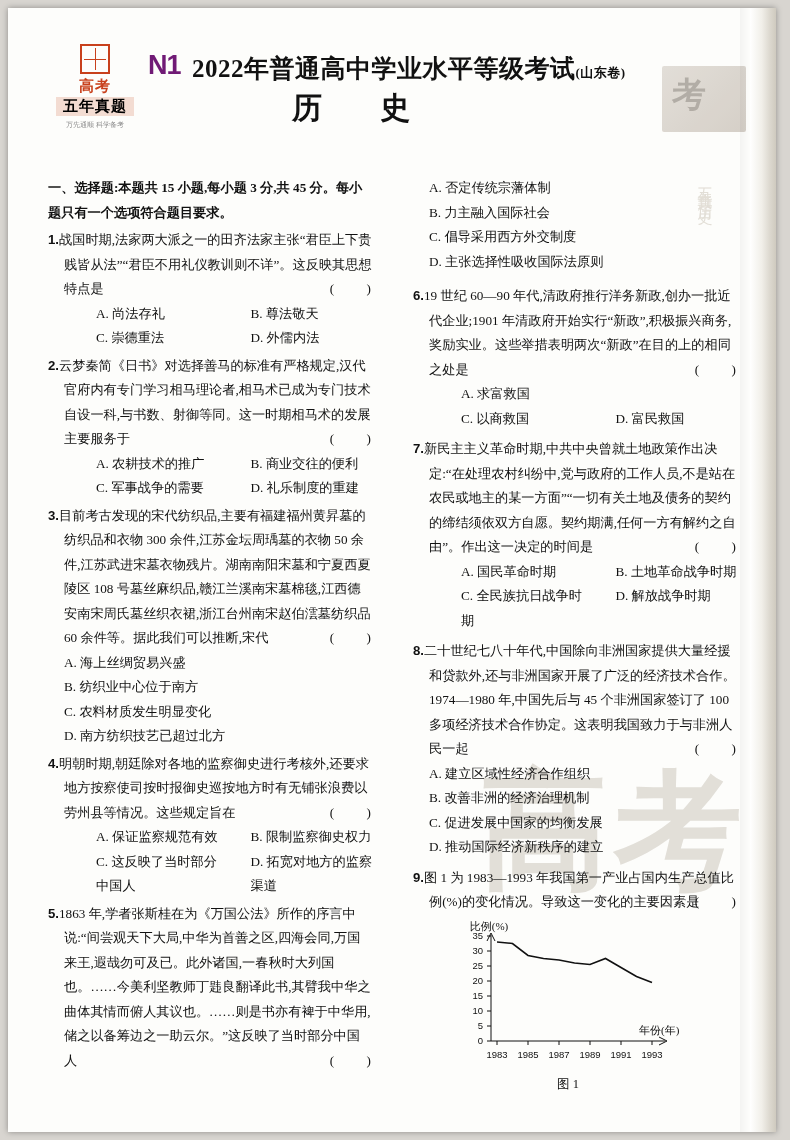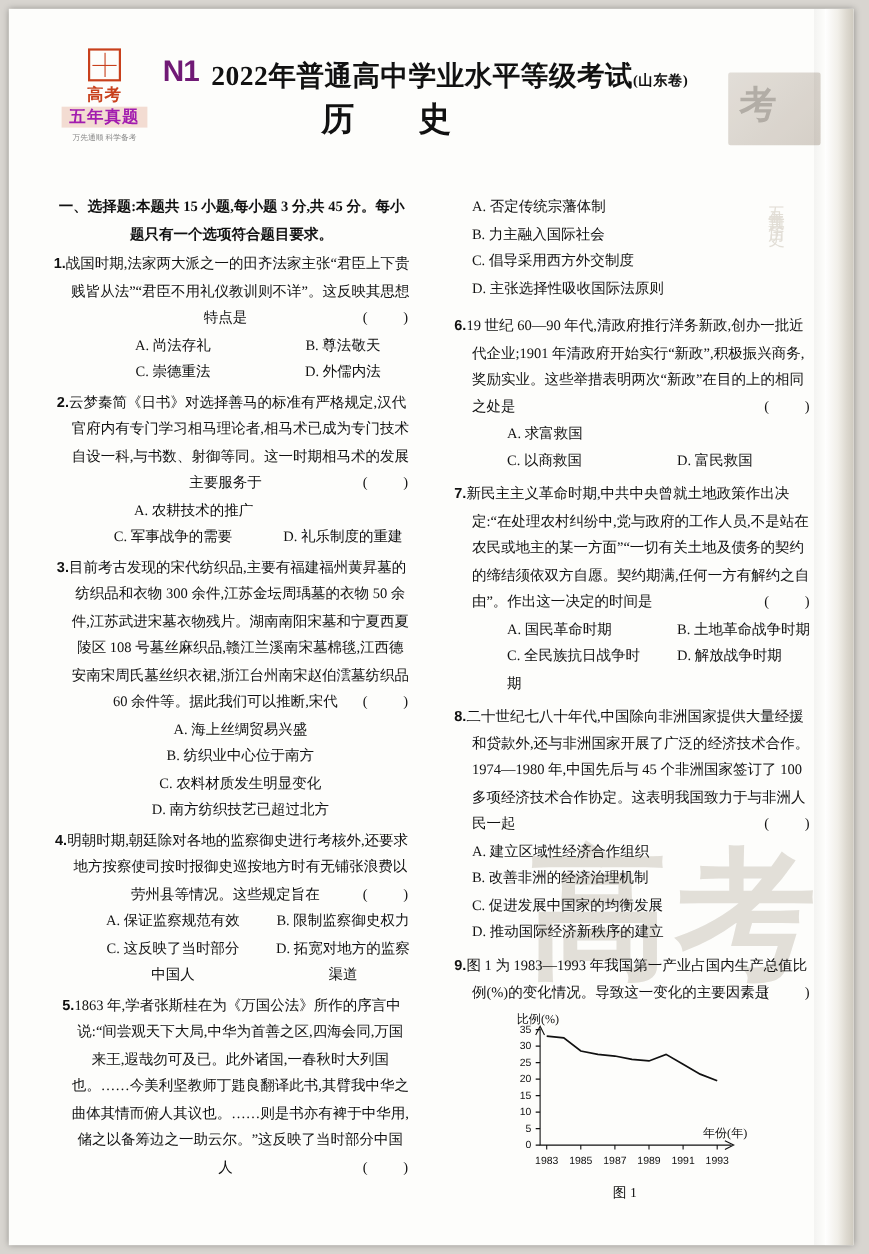--- a/index.html
+++ b/index.html
@@ -42,21 +42,21 @@
   .logo .sq:after{
     content:"";position:absolute;top:50%;left:2px;right:2px;height:1px;
     background:#c8401c;
   }
   .logo .l1{
     margin-top:3px;font-family:"Liberation Sans",sans-serif;
     font-weight:bold;font-size:15px;color:#c8401c;letter-spacing:1px;
   }
   .logo .l2{
     margin-top:1px;font-family:"Liberation Sans",sans-serif;
-    font-weight:bold;font-size:15px;color:#a21caf;letter-spacing:1px;
+    font-weight:bold;font-size:15px;color:#000000;letter-spacing:1px;
     background:#f3dcd2;
   }
   .logo .l3{
     margin-top:4px;font-size:7px;color:#8a8a8a;
     font-family:"Liberation Sans",sans-serif;
   }
   .badge{
     position:absolute;left:140px;top:42px;
     font-family:"Liberation Sans",sans-serif;font-weight:bold;font-size:27px;
     color:#701a75;letter-spacing:-1px;
@@ -93,21 +93,21 @@
   .wm2{
     position:absolute;right:58px;top:168px;
     font-size:15px;color:#e2ded6;letter-spacing:3px;line-height:26px;
     writing-mode:vertical-rl;
     pointer-events:none;
   }
 
   
   .cols{position:absolute;left:40px;top:168px;width:690px;height:940px;}
   .col{position:absolute;top:0;width:325px;height:940px;font-size:13.2px;line-height:24.5px;color:#111;}
-  .col.left{left:0;text-align:center;}
+  .col.left{left:0;}
   .col.right{left:365px;}
 
   .lead{font-weight:bold;margin-bottom:2px;}
   .q{margin-top:3px;}
   .qnum{font-family:"Liberation Sans",sans-serif;font-weight:bold;}
   .opts{margin-left:16px;}
   .optrow{display:flex;}
   .optrow > span{display:block;margin-left:32px;}
   .o1{width:160px;}
   .o2{width:160px;font-family:Liberation Serif, serif;}
@@ -170,20 +170,21 @@
         </div>
       </div>
 
       <div class="q">
         <div class="hang">
           <span class="qnum">2.</span><span>云梦秦简《日书》对选择善马的标准有严格规定,汉代官府内有专门学习相马理论者,相马术已成为专门技术自设一科,与书数、射御等同。这一时期相马术的发展主要服务于</span><span class="paren">(　　)</span>
         </div>
         <div class="opts">
           <div class="optrow">
             <span class="o1">A. 农耕技术的推广</span>
+            <span class="o2">B. 商业交往的便利</span>
           </div>
           <div class="optrow">
             <span class="o1">C. 军事战争的需要</span>
             <span class="o2">D. 礼乐制度的重建</span>
           </div>
         </div>
       </div>
 
       <div class="q">
         <div class="hang">

